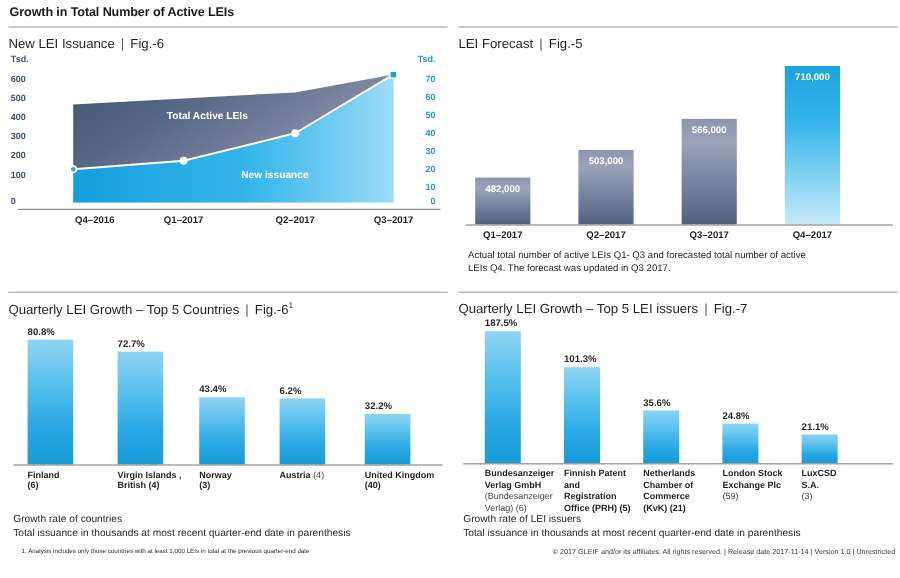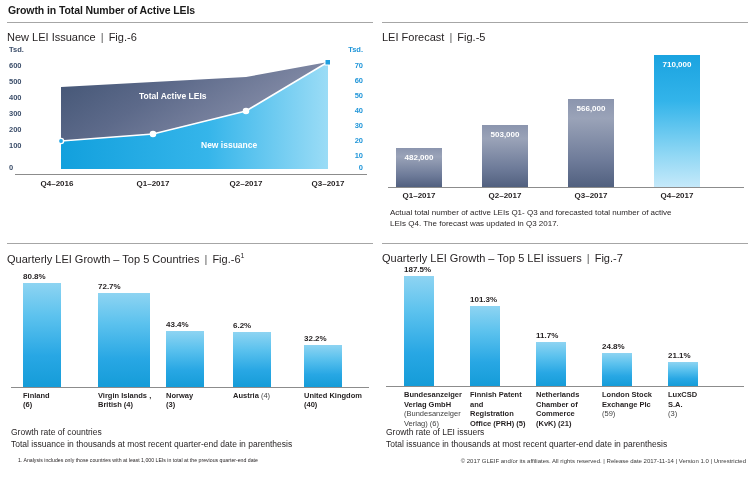--- a/index.html
+++ b/index.html
@@ -301,21 +301,21 @@
         <circle cx="112" cy="77" r="2.6" fill="#ffffff" stroke="#ffffff" stroke-width="1.4"></circle>
         <circle cx="205" cy="54" r="2.6" fill="#ffffff" stroke="#ffffff" stroke-width="1.4"></circle>
         <rect x="284" y="2.5" width="5.5" height="5.5" fill="#1f9fe0" stroke="#ffffff" stroke-width="1"></rect>
       </svg>
       <div class="area-label" style="left:98px; top:34px;">Total Active LEIs</div>
       <div class="area-label" style="left:160px; top:83px;">New issuance</div>
     </div>
 
     <div class="xaxis-line"></div>
     <div class="xlabels">
-      <span style="left:16px">Q4–2016</span>
+      <span style="left:38px">Q4–2016</span>
       <span style="left:112px">Q1–2017</span>
       <span style="left:205px">Q2–2017</span>
       <span style="left:287px">Q3–2017</span>
     </div>
   </div>
 </div>
 
 <div class="quad right top">
   <div class="rule"></div>
   <div class="panel-title">
@@ -359,21 +359,21 @@
     <span>Quarterly LEI Growth – Top 5 Countries</span>
     <span class="sep">|</span>
     <span>Fig.-6</span><sup>1</sup>
   </div>
 
   <div class="colchart">
     <div class="col-plot">
       <div class="col-bar" style="left:12px;  width:38px; height:104px;text-decoration:underline;">
         <span class="pct">80.8%</span>
       </div>
-      <div class="col-bar" style="left:87px;  width:52px; height:94px;">
+      <div class="col-bar" style="left:87px;  width:38px; height:94px;">
         <span class="pct">72.7%</span>
       </div>
       <div class="col-bar" style="left:155px; width:38px; height:56px;text-align:right;">
         <span class="pct">43.4%</span>
       </div>
       <div class="col-bar" style="left:222px; width:38px; height:55px;">
         <span class="pct">6.2%</span>
       </div>
       <div class="col-bar" style="left:293px; width:38px; height:42px;">
         <span class="pct">32.2%</span>
@@ -420,21 +420,21 @@
 
   <div class="colchart">
     <div class="col-plot">
       <div class="col-bar" style="left:18px;  width:30px; height:110px;">
         <span class="pct">187.5%</span>
       </div>
       <div class="col-bar" style="left:84px;  width:30px; height:80px;">
         <span class="pct">101.3%</span>
       </div>
       <div class="col-bar" style="left:150px; width:30px; height:44px;">
-        <span class="pct">11.7%</span>
+        <span class="pct">35.6%</span>
       </div>
       <div class="col-bar" style="left:216px; width:30px; height:33px;">
         <span class="pct">24.8%</span>
       </div>
       <div class="col-bar" style="left:282px; width:30px; height:24px;">
         <span class="pct">21.1%</span>
       </div>
     </div>
     <div class="col-axis"></div>
     <div class="col-labels">

